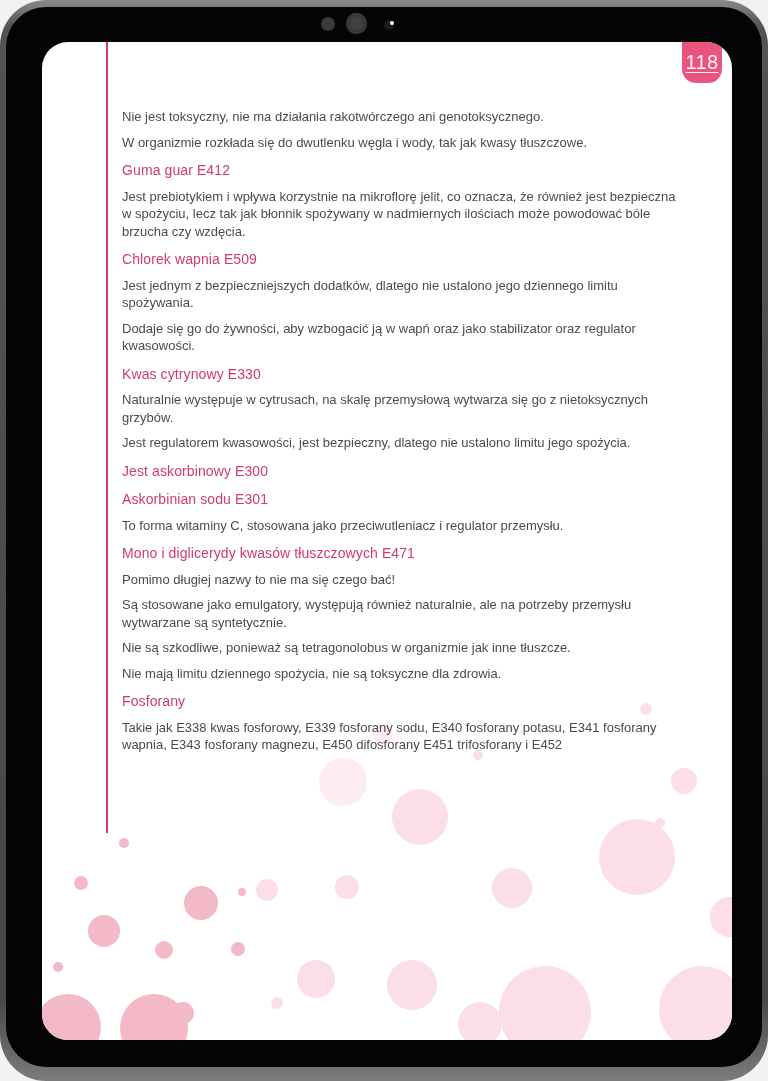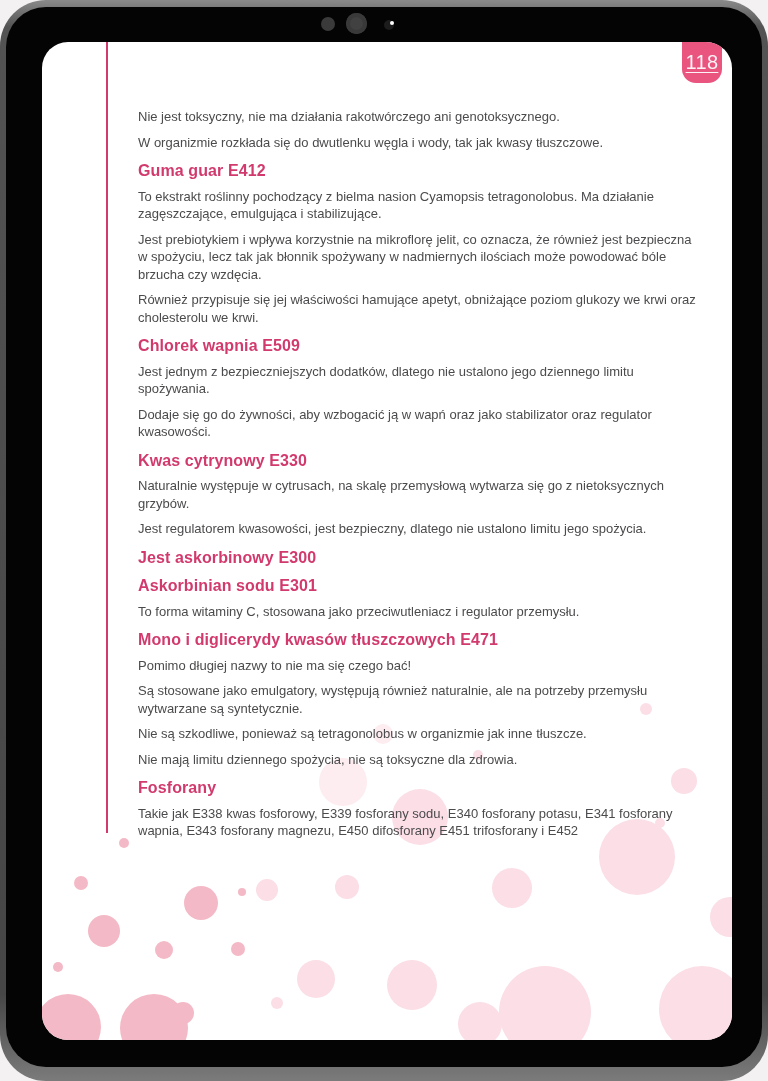--- a/index.html
+++ b/index.html
@@ -47,28 +47,28 @@
     position:absolute; top:0; right:10px; width:40px; height:41px;
     background:var(--badge); border-radius:0 0 14px 14px;
     display:flex; align-items:center; justify-content:center; z-index:3;
   }
   .badge span {
     color:rgba(255,255,255,.93); font-size:20px; letter-spacing:.3px;
     text-decoration:underline; text-underline-offset:3px; text-decoration-thickness:1px;
   }
 
   .page-content {
-    position:absolute; left:96px; top:66px; width:558px; z-index:2;
+    position:absolute; left:80px; top:66px; width:558px; z-index:2;
     color:var(--body-text); font-size:13px; line-height:17.5px;
     hyphens:manual; -webkit-hyphens:manual;
   }
   .page-content p { margin:0 0 8px; }
   .page-content h3 {
-    margin:11px 0 8px; font-size:16px; line-height:17.5px;
-    color:var(--accent); font-weight:bold; letter-spacing:.1px;
+    margin:11px 0 8px; font-size:14px; line-height:17.5px;
+    color:var(--accent); font-weight:normal; letter-spacing:.1px;
   }
 </style>
 </head>
 <body style="--accent: #d23a6d; --badge: #e9557f; --body-text: #4b4b4d;">
 
 <div class="stage">
   <div class="tablet">
     <div class="bezel"></div>
     <div class="cam cam-1"></div>
     <div class="cam cam-2"></div>
@@ -110,23 +110,21 @@
       <div class="accent-line"></div>
 
       <div class="badge">
         <span>118</span>
       </div>
 
       <div class="page-content">
           <p>Nie jest toksyczny, nie ma działania rakotwórczego ani genotoksycznego.</p>
           <p>W organizmie rozkłada się do dwutlenku węgla i wody, tak jak kwasy tłuszczowe.</p>
           <h3>Guma guar E412</h3>
-          <p>To ekstrakt roślinny pochodzący z bielma nasion Cyamopsis tetragonolobus. Ma działa­nie zagęszczające, emulgująca i stabilizujące.</p>
           <p>Jest prebiotykiem i wpływa korzystnie na mikroflorę jelit, co oznacza, że również jest bezpieczna w spożyciu, lecz tak jak błonnik spożywany w nadmiernych ilościach może powodować bóle brzucha czy wzdęcia.</p>
-          <p>Również przypisuje się jej właściwości hamujące apetyt, obniżające poziom glukozy we krwi oraz cholesterolu we krwi.</p>
           <h3>Chlorek wapnia E509</h3>
           <p>Jest jednym z bezpieczniejszych dodatków, dlatego nie ustalono jego dziennego limitu spożywania.</p>
           <p>Dodaje się go do żywności, aby wzbogacić ją w wapń oraz jako stabilizator oraz regulator kwasowości.</p>
           <h3>Kwas cytrynowy E330</h3>
           <p>Naturalnie występuje w cytrusach, na skalę przemysłową wytwarza się go z nietoksycz­nych grzybów.</p>
           <p>Jest regulatorem kwasowości, jest bezpieczny, dlatego nie ustalono limitu jego spożycia.</p>
           <h3>Jest askorbinowy E300</h3>
           <h3>Askorbinian sodu E301</h3>
           <p>To forma witaminy C, stosowana jako przeciwutleniacz i regulator przemysłu.</p>
           <h3>Mono i diglicerydy kwasów tłuszczowych E471</h3>

